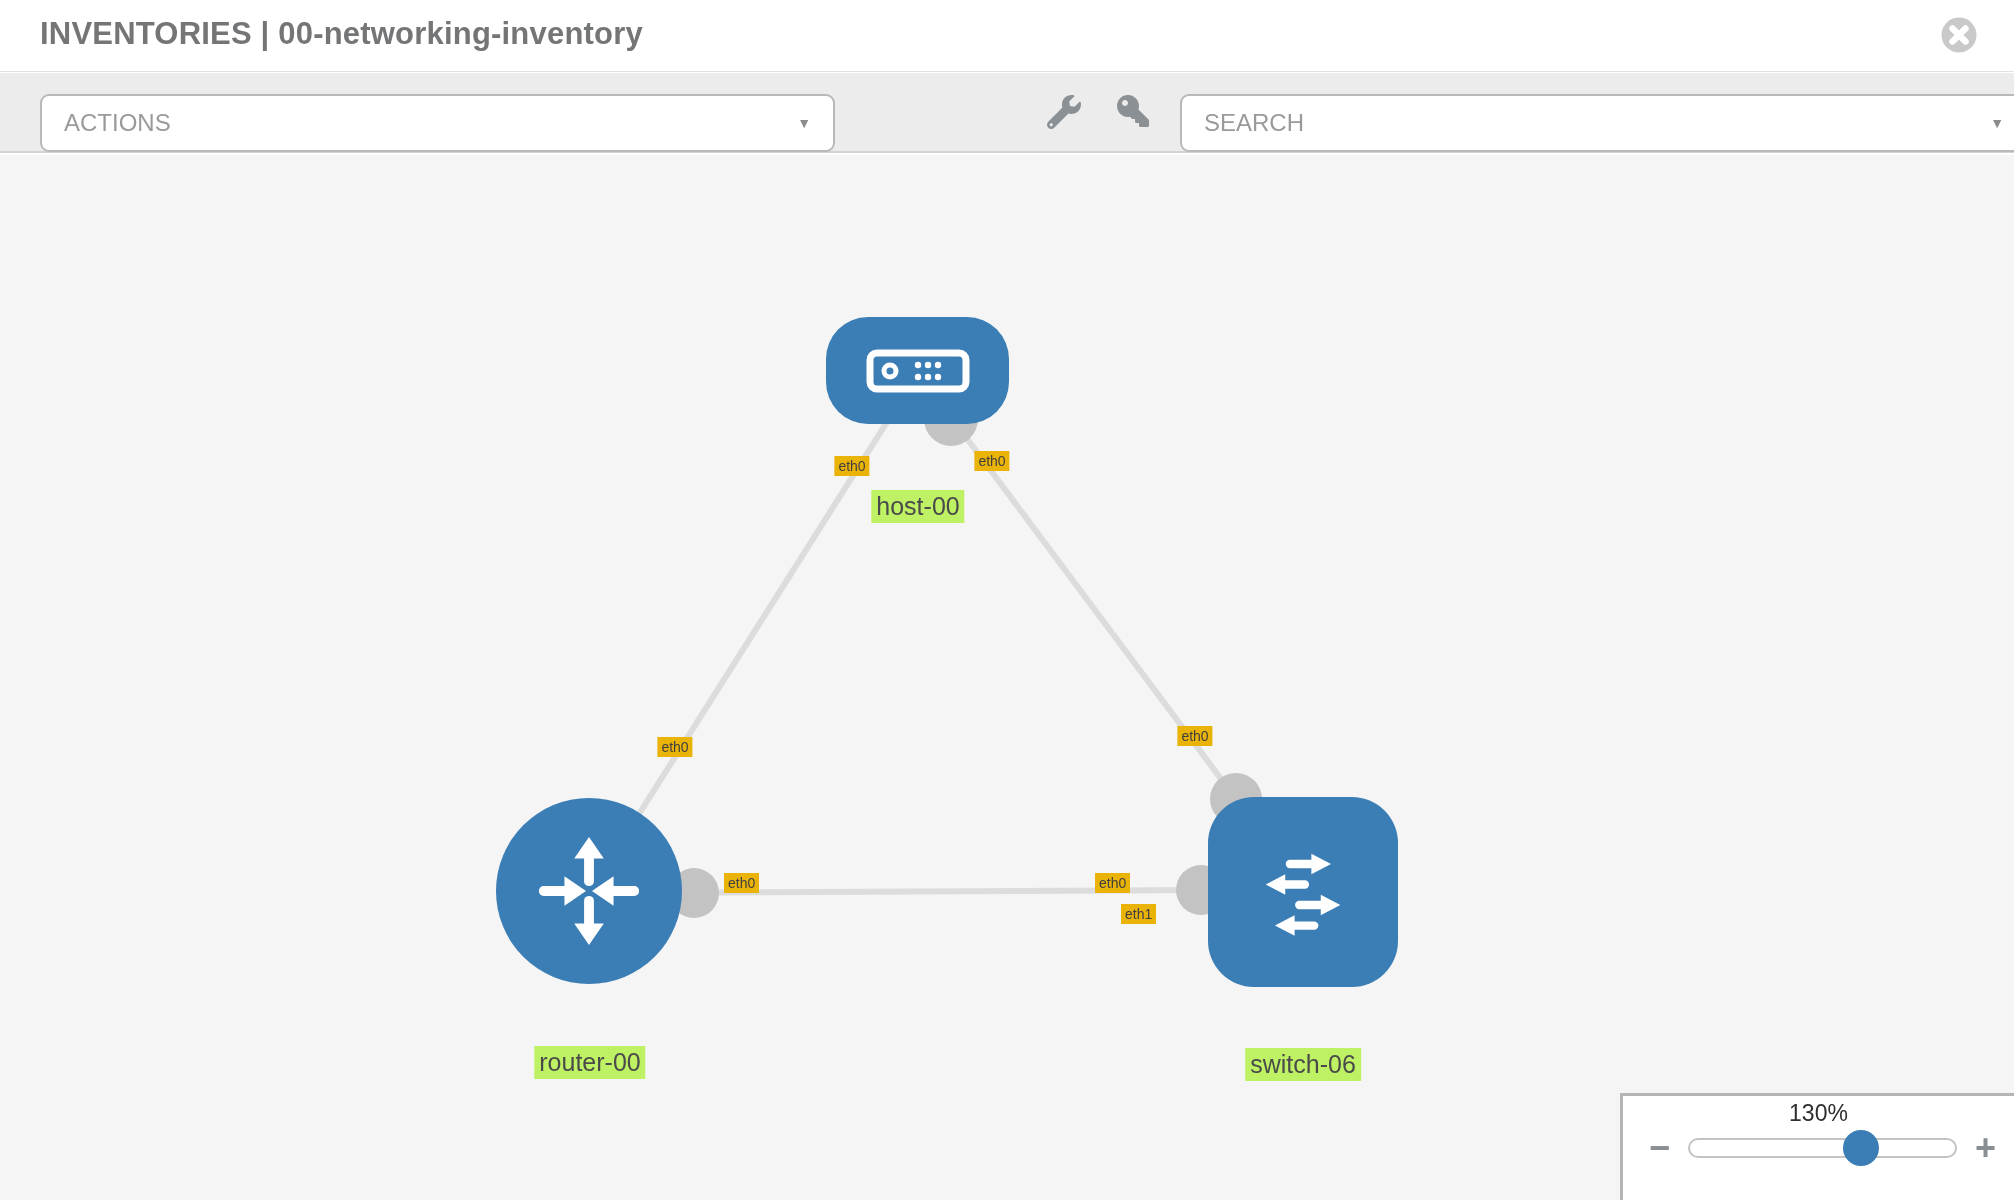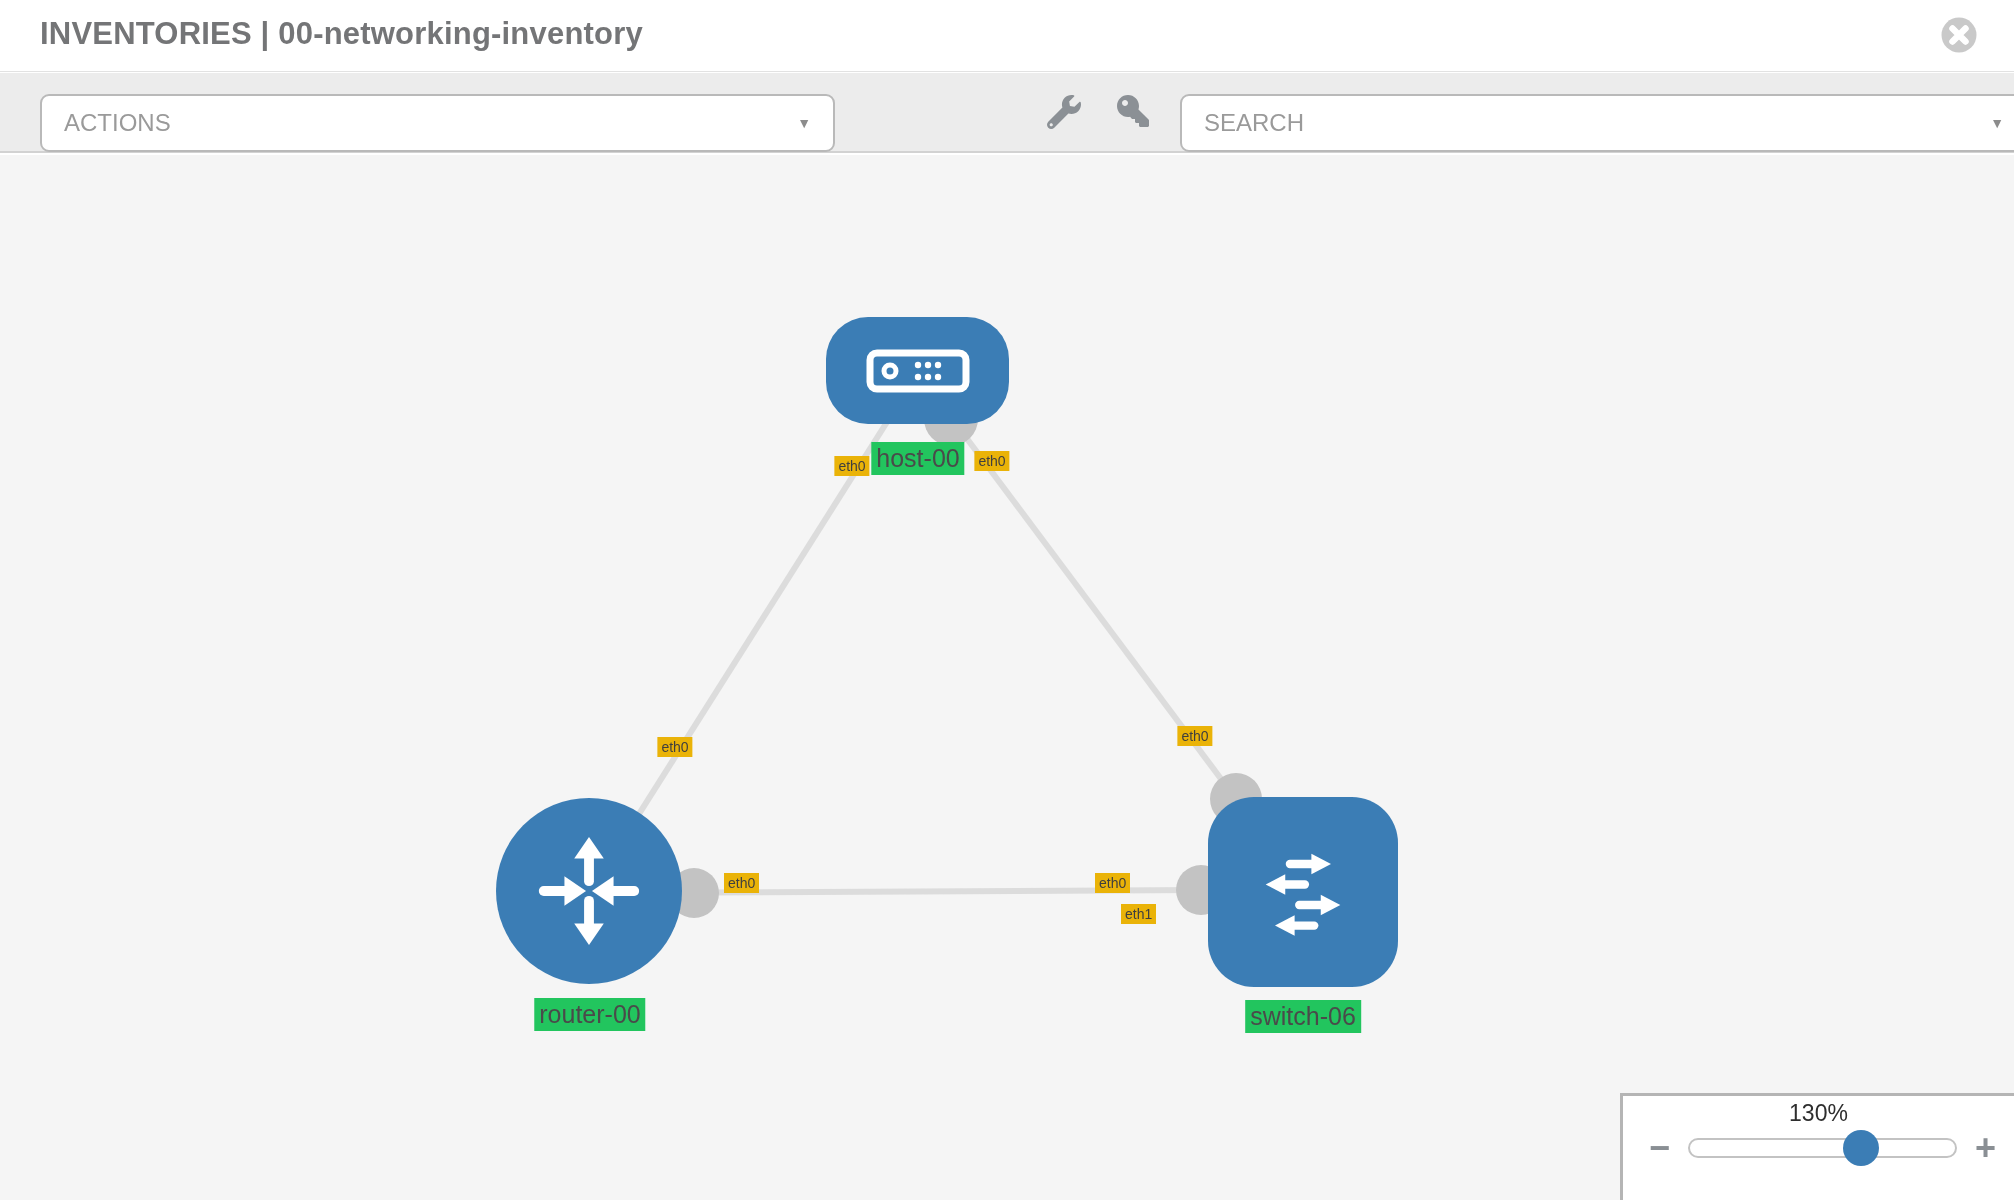--- a/index.html
+++ b/index.html
@@ -30,22 +30,22 @@
   
   .canvas { position:absolute; left:0; top:155px; width:2014px; height:1045px; background:#f5f5f5; }
   .edges { position:absolute; left:0; top:0; width:2014px; height:1045px; }
 
   .node { position:absolute; background:#3b7db5; display:flex; align-items:center; justify-content:center;
     cursor:pointer; }
   .node-host   { left:826px; top:162px; width:183px; height:107px; border-radius:42px; }
   .node-router { left:496px; top:643px; width:186px; height:186px; border-radius:50%; }
   .node-switch { left:1208px; top:642px; width:190px; height:190px; border-radius:46px; }
 
-  .nlabel { position:absolute; background:#22c55e; color:#4a4a4a; font-size:25px;
-    padding:2px 5px; white-space:nowrap; transform:translateX(-50%); }
+  .nlabel { position:absolute; background:#bef264; color:#4a4a4a; font-size:25px;
+    padding:2px 5px; white-space:nowrap; transform:translateX(-50%);margin-top:48px; }
   .lbl-host   { left:918px;  top:287px; }
   .lbl-router { left:590px;  top:843px;text-align:center; }
   .lbl-switch { left:1303px; top:845px; }
 
   .elabel { position:absolute; background:#eab308; color:#3f3f3f; font-size:14px;
     padding:2px 4px; white-space:nowrap; }
   .e-center { transform:translateX(-50%); }
   .el-host-left    { left:852px;  top:301px; }
   .el-host-right   { left:992px;  top:296px; }
   .el-router-upper { left:675px;  top:582px; }

